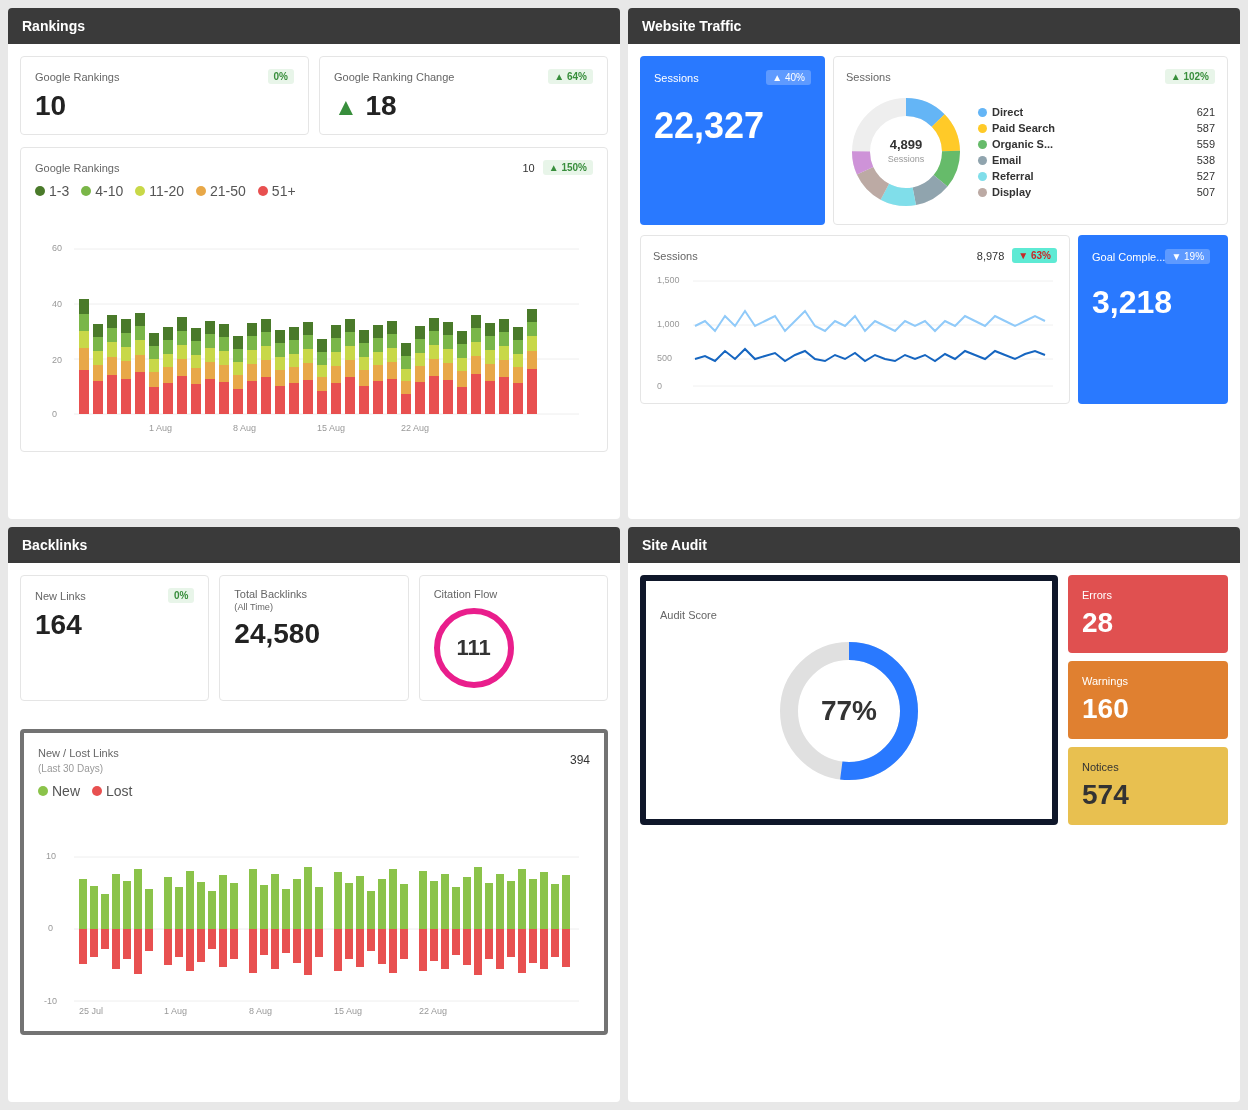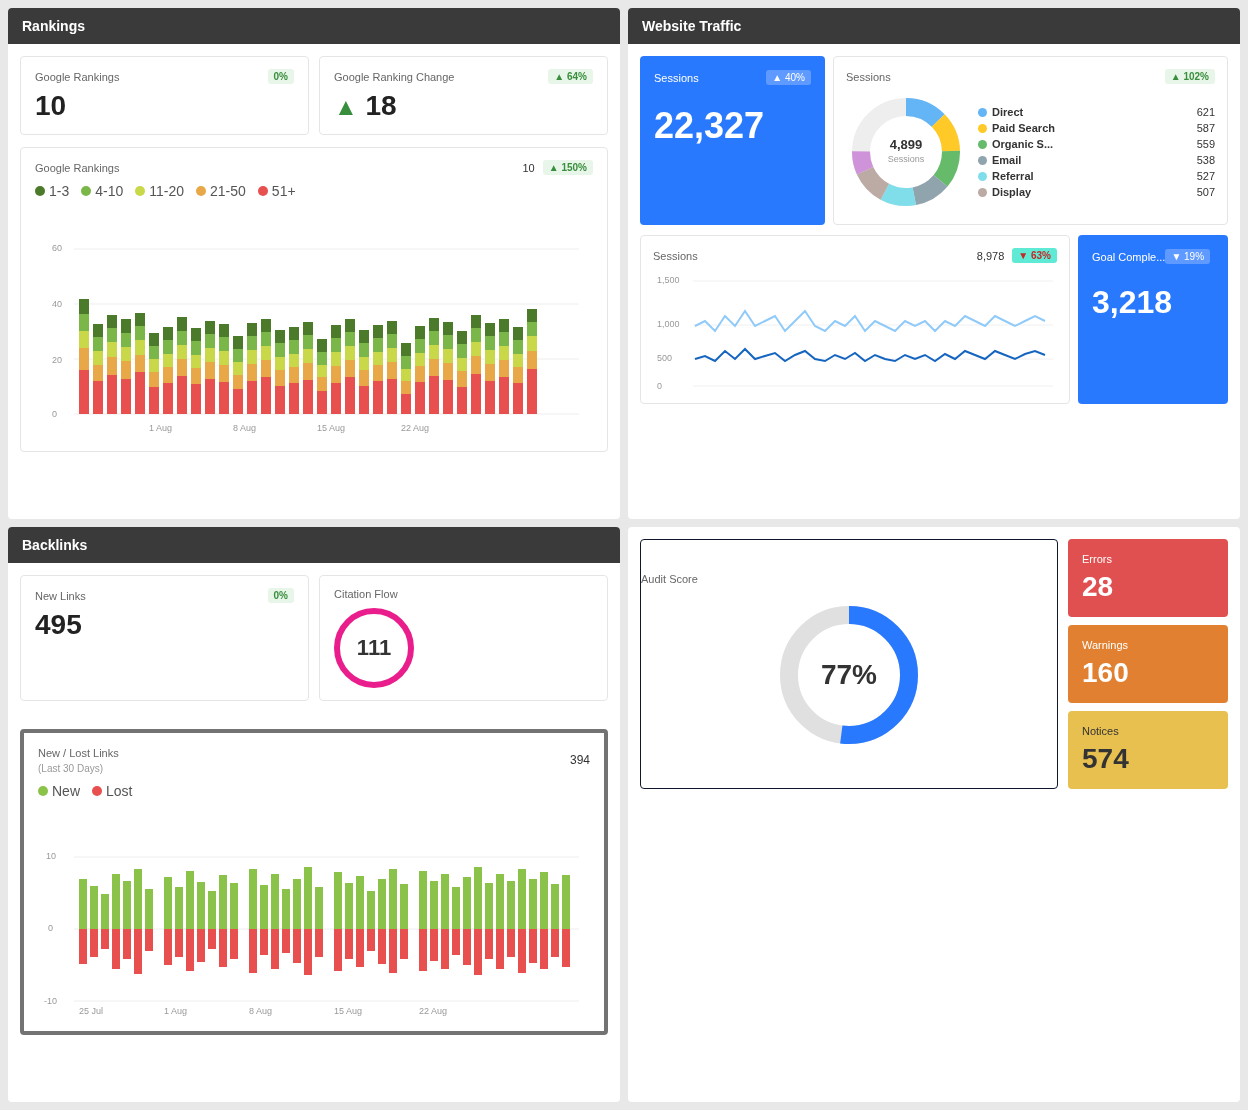--- a/index.html
+++ b/index.html
@@ -55,21 +55,21 @@
     
     .backlinks-top { display: flex; gap: 10px; margin-bottom: 28px; }
     .backlinks-chart-card { border: 4px solid #737373; border-radius: 4px; padding: 12px 14px; }
 
     
     .citation-circle { width: 80px; height: 80px; border-radius: 50%; border: 6px solid; display: flex; align-items: center; justify-content: center; font-size: 22px; font-weight: 700; margin-top: 8px; }
     .citation-pink { border-color: #e91e8c; color: #333; }
 
     
     .audit-layout { display: flex; gap: 10px; }
-    .audit-score-card { flex: 1; background: #fff; border: 1px solid #0f172a; border-radius: 4px; display: flex; flex-direction: column; align-items: center; justify-content: center; }
+    .audit-score-card { flex: 1; background: #fff; border: 6px solid #0f172a; border-radius: 4px; padding: 14px; display: flex; flex-direction: column; align-items: center; justify-content: center; }
     .audit-score-label { font-size: 11px; color: #666; align-self: flex-start; margin-bottom: 10px; }
     .audit-donut { position: relative; width: 160px; height: 160px; }
     .audit-donut-center { position: absolute; top: 50%; left: 50%; transform: translate(-50%,-50%); font-size: 28px; font-weight: 700; }
     .audit-right { display: flex; flex-direction: column; gap: 8px; flex: 0 0 160px; }
     .audit-stat { border-radius: 4px; padding: 14px; color: #fff; }
     .audit-stat-label { font-size: 11px; margin-bottom: 6px; }
     .audit-stat-value { font-size: 28px; font-weight: 700; }
     .errors-card { background: #e05050; }
     .warnings-card { background: #e08030; }
     .notices-card { background: #e8c050; color: #333; }
@@ -501,21 +501,30 @@
     <div class="section-header">
       <span>Backlinks</span>
     </div>
     <div class="section-body">
       <div class="backlinks-top">
         <div class="metric-card">
           <div class="metric-card-label">
             <span>New Links</span>
             <span class="badge badge-green">0%</span>
           </div>
-          <div class="metric-card-value">495</div>
+          <div class="metric-card-value">164</div>
+        </div>
+        <div class="metric-card">
+          <div class="metric-card-label">
+            <span>
+              <span>Total Backlinks</span>
+              <br><small style="font-weight:normal;">(All Time)</small>
+            </span>
+          </div>
+          <div class="metric-card-value">24,580</div>
         </div>
         <div class="metric-card">
           <div class="metric-card-label">
             <span>Citation Flow</span>
           </div>
           <div class="citation-circle citation-pink">111</div>
         </div>
       </div>
       <div class="backlinks-chart-card">
         <div class="chart-card-header">
@@ -638,20 +647,23 @@
             <text x="205" y="175" class="axis-label">8 Aug</text>
             <text x="290" y="175" class="axis-label">15 Aug</text>
             <text x="375" y="175" class="axis-label">22 Aug</text>
           </svg>
         </div>
       </div>
     </div>
   </div>
 
   <div class="section">
+    <div class="section-header">
+      <span>Site Audit</span>
+    </div>
     <div class="section-body">
       <div class="audit-layout">
         <div class="audit-score-card">
           <div class="audit-score-label">Audit Score</div>
           <div class="audit-donut">
             <svg viewBox="0 0 160 160" width="160" height="160">
               <circle cx="80" cy="80" r="60" fill="none" stroke="#e0e0e0" stroke-width="18"></circle>
 
               <circle cx="80" cy="80" r="60" fill="none" stroke="#2979ff" stroke-width="18" stroke-dasharray="290 377" stroke-dashoffset="94" transform="rotate(-90 80 80)"></circle>
             </svg>

